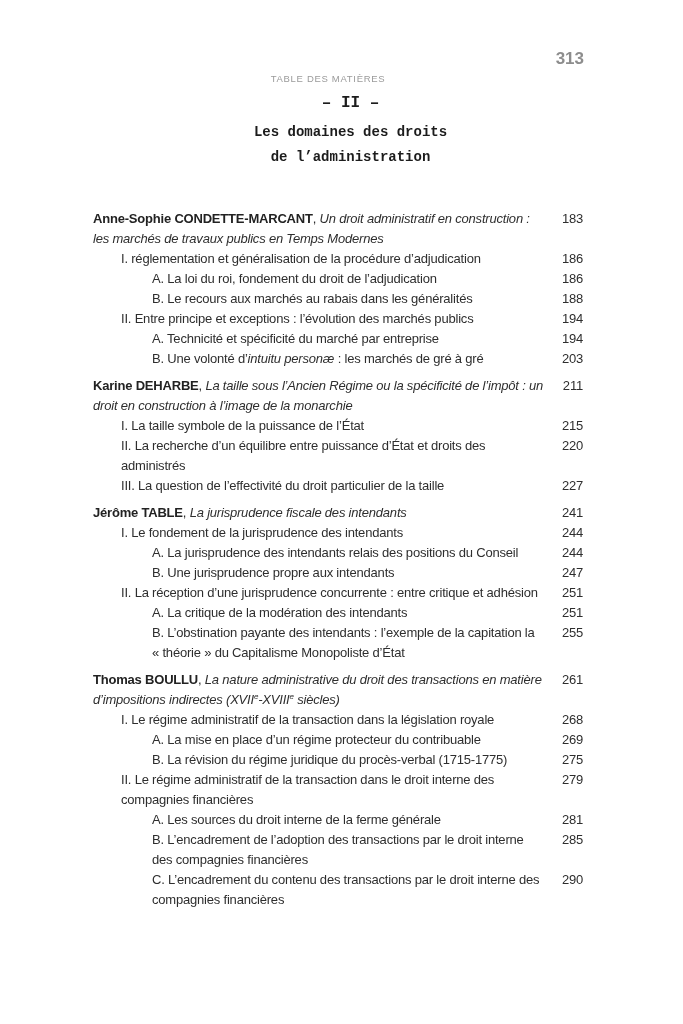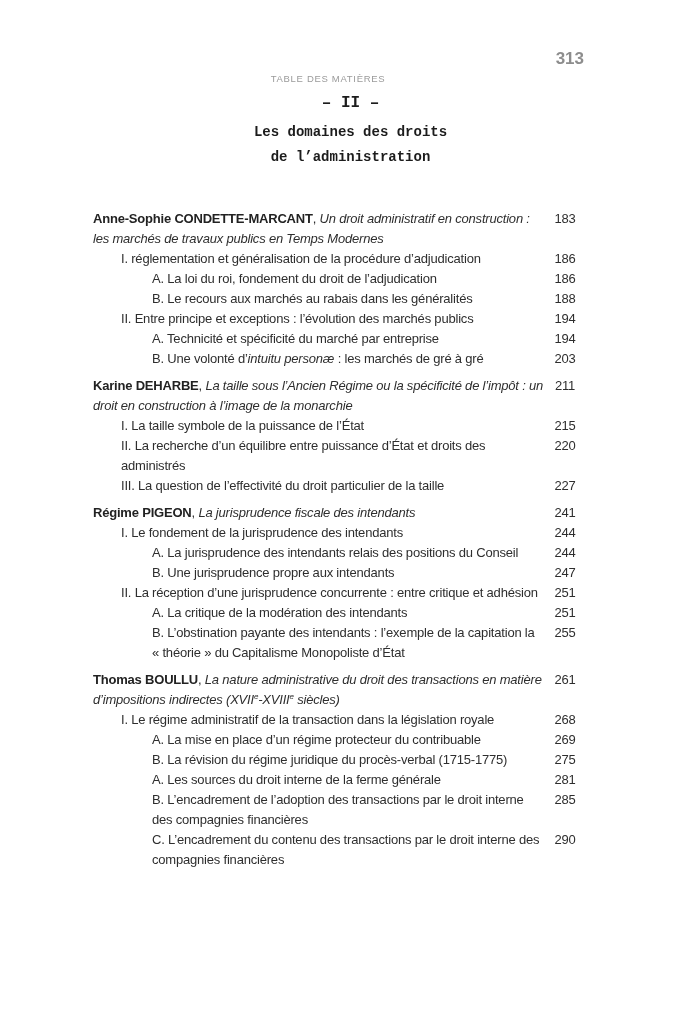--- a/index.html
+++ b/index.html
@@ -36,21 +36,21 @@
   .toc {
     position:absolute; top:202px; left:93px; width:490px;
     font-size:13px; line-height:20px; letter-spacing:-0.2px;
     color:#2e2e2e;
   }
   .row { display:flex; align-items:flex-start; }
   .row.author { margin-top:7px; }
   .txt { flex:1 1 auto; min-width:0; }
   .l1 .txt { padding-left:28px; }
   .l2 .txt { padding-left:59px; }
-  .pg { flex:0 0 36px; text-align:center; }
+  .pg { flex:0 0 36px; text-align:right; }
   .b { font-weight:bold; color:#222222; }
   .i { font-style:italic; }
   .sup { font-size:0.62em; vertical-align:super; line-height:0; }
 </style>
 </head>
 <body>
 
 <div class="page">
 
   <div class="runhead">TABLE DES MATIÈRES</div>
@@ -102,21 +102,21 @@
       </div>
       <div class="row l1">
         <span class="txt"><span>II. La recherche d’un équilibre entre puissance d’État et droits des administrés</span></span>
         <span class="pg">220</span>
       </div>
       <div class="row l1">
         <span class="txt"><span>III. La question de l’effectivité du droit particulier de la taille</span></span>
         <span class="pg">227</span>
       </div>
       <div class="row author">
-        <span class="txt"><span class="b">Régime PIGEON</span><span>, </span><span class="i">La jurisprudence fiscale des intendants</span></span>
+        <span class="txt"><span class="b">Jérôme TABLE</span><span>, </span><span class="i">La jurisprudence fiscale des intendants</span></span>
         <span class="pg">241</span>
       </div>
       <div class="row l1">
         <span class="txt"><span>I. Le fondement de la jurisprudence des intendants</span></span>
         <span class="pg">244</span>
       </div>
       <div class="row l2">
         <span class="txt"><span>A. La jurisprudence des intendants relais des positions du Conseil</span></span>
         <span class="pg">244</span>
       </div>
@@ -145,20 +145,24 @@
         <span class="pg">268</span>
       </div>
       <div class="row l2">
         <span class="txt"><span>A. La mise en place d’un régime protecteur du contribuable</span></span>
         <span class="pg">269</span>
       </div>
       <div class="row l2">
         <span class="txt"><span>B. La révision du régime juridique du procès-verbal (1715-1775)</span></span>
         <span class="pg">275</span>
       </div>
+      <div class="row l1">
+        <span class="txt"><span>II. Le régime administratif de la transaction dans le droit interne des compagnies financières</span></span>
+        <span class="pg">279</span>
+      </div>
       <div class="row l2">
         <span class="txt"><span>A. Les sources du droit interne de la ferme générale</span></span>
         <span class="pg">281</span>
       </div>
       <div class="row l2">
         <span class="txt"><span>B. L’encadrement de l’adoption des transactions par le droit interne des compagnies financières</span></span>
         <span class="pg">285</span>
       </div>
       <div class="row l2">
         <span class="txt"><span>C. L’encadrement du contenu des transactions par le droit interne des compagnies financières</span></span>

